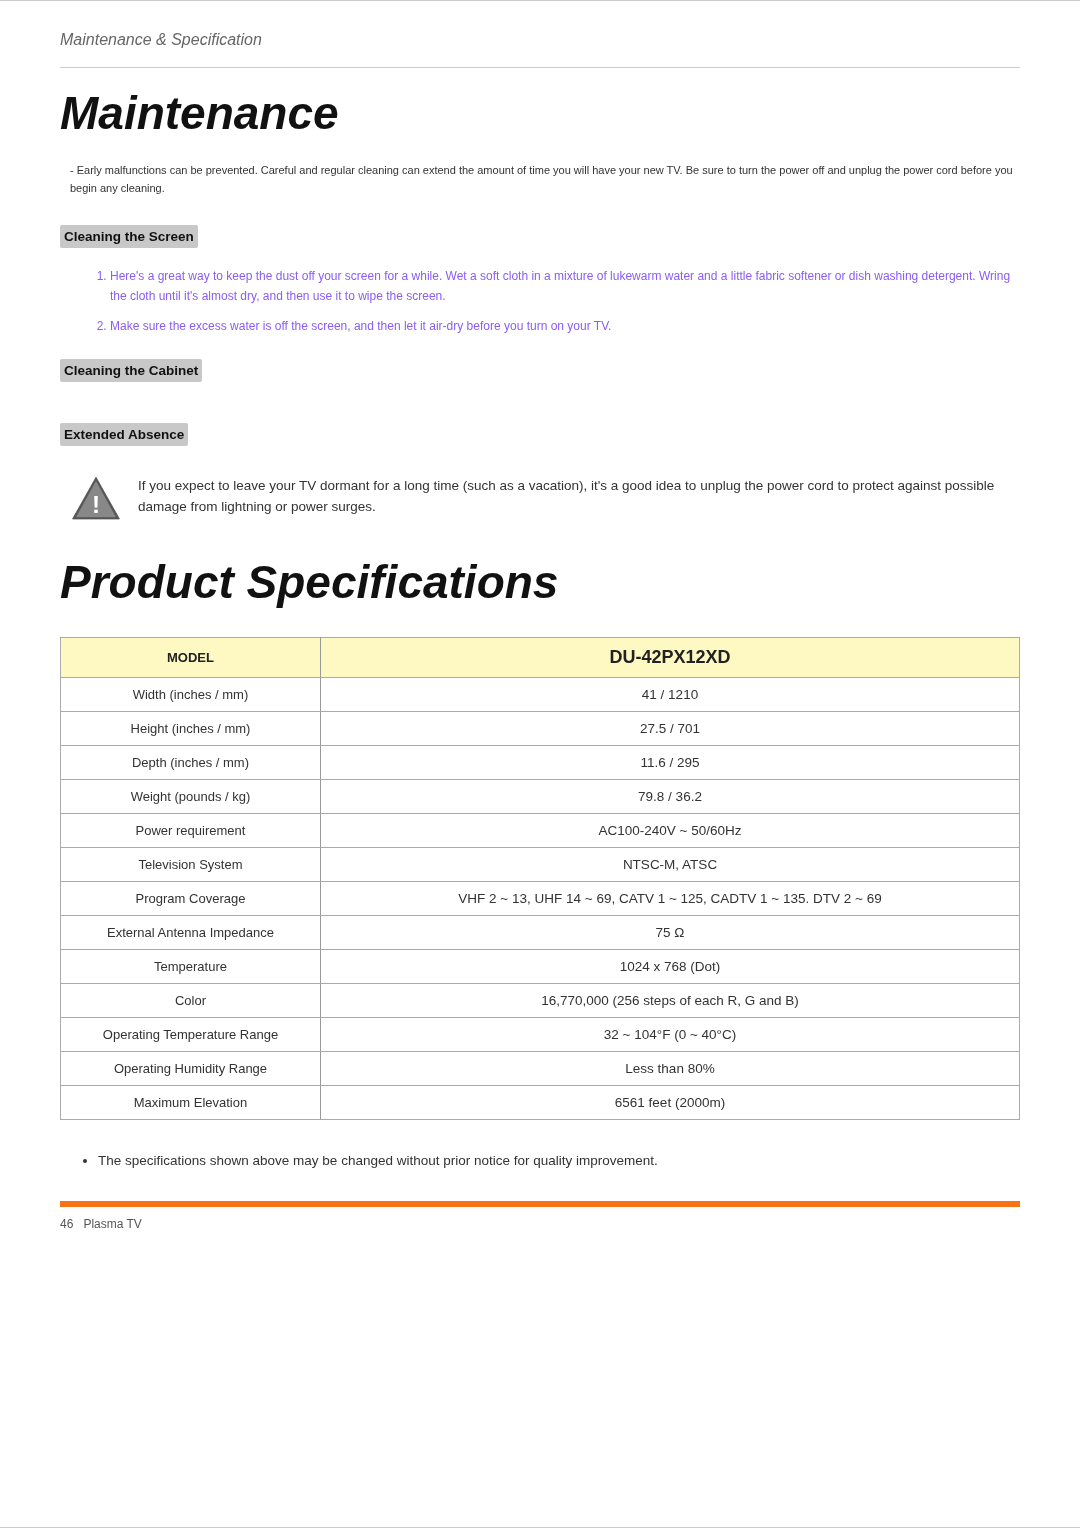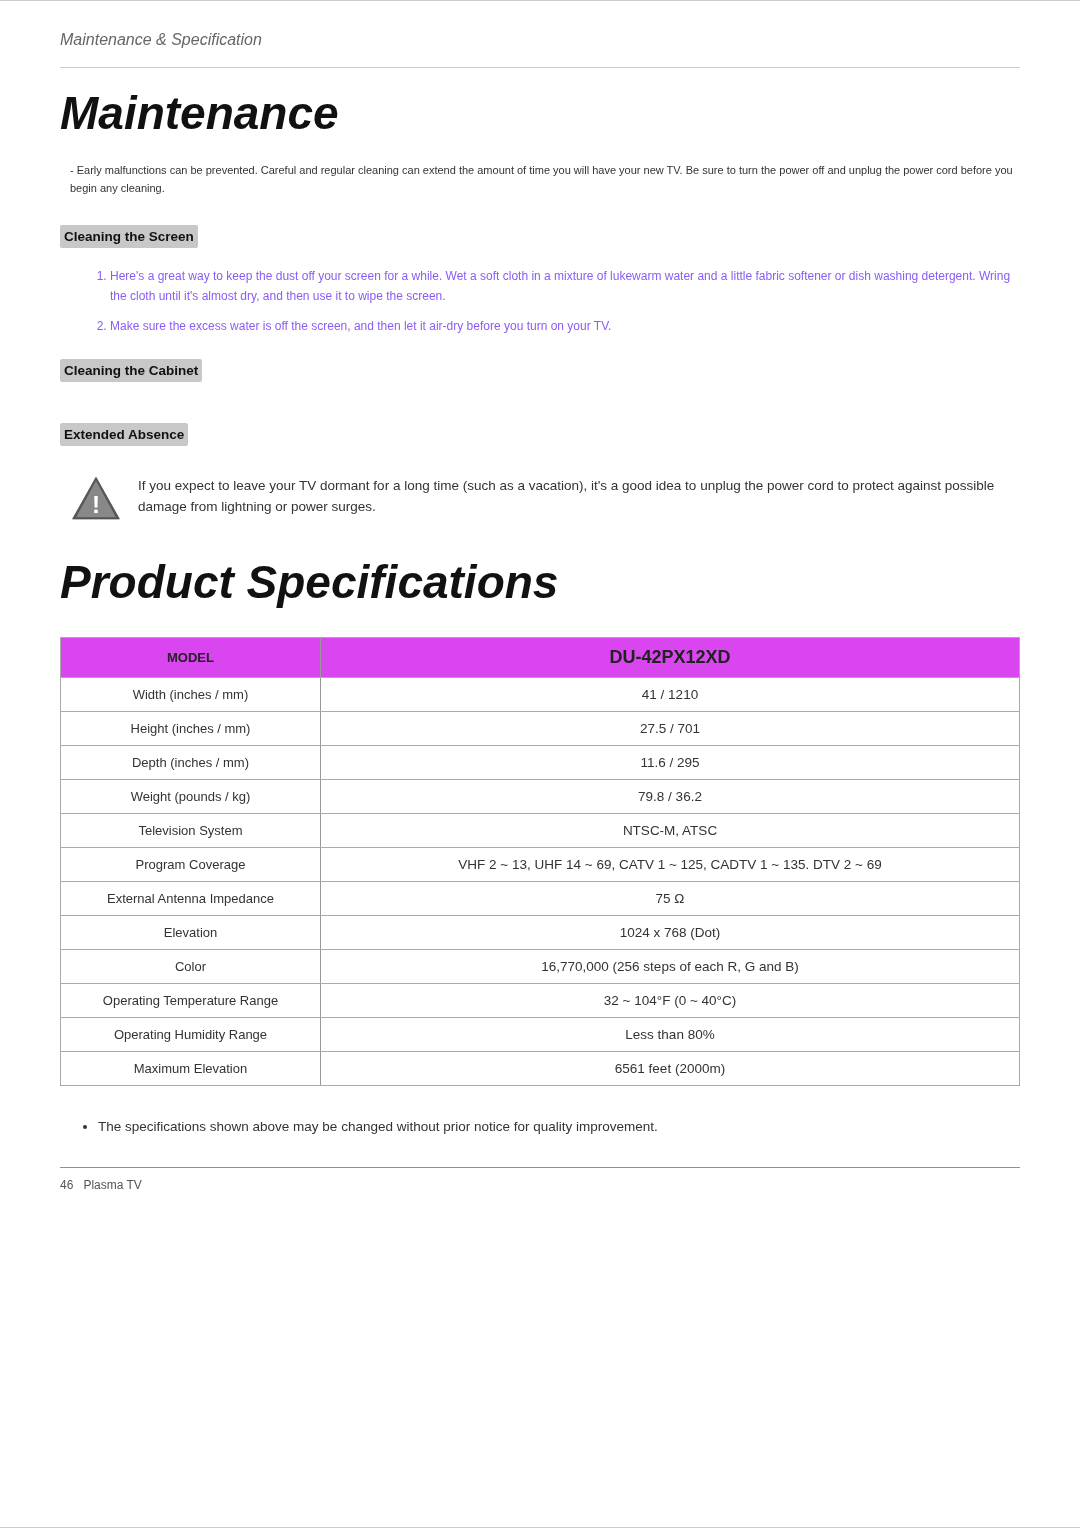--- a/index.html
+++ b/index.html
@@ -121,21 +121,21 @@
 
     .specs-table th,
     .specs-table td {
       border: 1px solid #aaa;
       padding: 9px 18px;
       font-size: 13.5px;
       vertical-align: middle;
     }
 
     .specs-table thead tr th {
-      background: #d946ef;
+      background: #fef9c3;
       font-weight: bold;
       text-align: center;
     }
 
     .specs-table thead tr th.col-model {
       font-size: 13px;
       font-weight: bold;
       text-align: center;
       width: 260px;
       border-right: 1.5px solid #999;
@@ -171,21 +171,21 @@
 
     .footnote-block ul {
       list-style-type: disc;
       padding-left: 18px;
     }
 
     .page-footer {
       margin-top: 20px;
       font-size: 12px;
       color: #555;
-      border-top: 1px solid #f97316;
+      border-top: 6px solid #f97316;
       padding-top: 10px;
     }
 
     hr.divider {
       border: none;
       border-top: 1px solid #ccc;
       margin: 10px 0 18px 0;
     }
   </style>
 </head>
@@ -248,33 +248,37 @@
         </tr>
         <tr>
           <td class="label-cell">Depth (inches / mm)</td>
           <td class="value-cell">11.6 / 295</td>
         </tr>
         <tr>
           <td class="label-cell">Weight (pounds / kg)</td>
           <td class="value-cell">79.8 / 36.2</td>
         </tr>
         <tr>
+          <td class="label-cell">Power requirement</td>
+          <td class="value-cell">AC100-240V ~ 50/60Hz</td>
+        </tr>
+        <tr>
           <td class="label-cell">Television System</td>
           <td class="value-cell">NTSC-M, ATSC</td>
         </tr>
         <tr>
           <td class="label-cell">Program Coverage</td>
           <td class="value-cell">VHF 2 ~ 13, UHF 14 ~ 69, CATV 1 ~ 125, CADTV 1 ~ 135. DTV 2 ~ 69</td>
         </tr>
         <tr>
           <td class="label-cell">External Antenna Impedance</td>
           <td class="value-cell">75 Ω</td>
         </tr>
         <tr>
-          <td class="label-cell">Elevation</td>
+          <td class="label-cell">Temperature</td>
           <td class="value-cell">1024 x 768 (Dot)</td>
         </tr>
         <tr>
           <td class="label-cell">Color</td>
           <td class="value-cell">16,770,000 (256 steps of each R, G and B)</td>
         </tr>
         <tr>
           <td class="label-cell">Operating Temperature Range</td>
           <td class="value-cell">32 ~ 104°F (0 ~ 40°C)</td>
         </tr>

